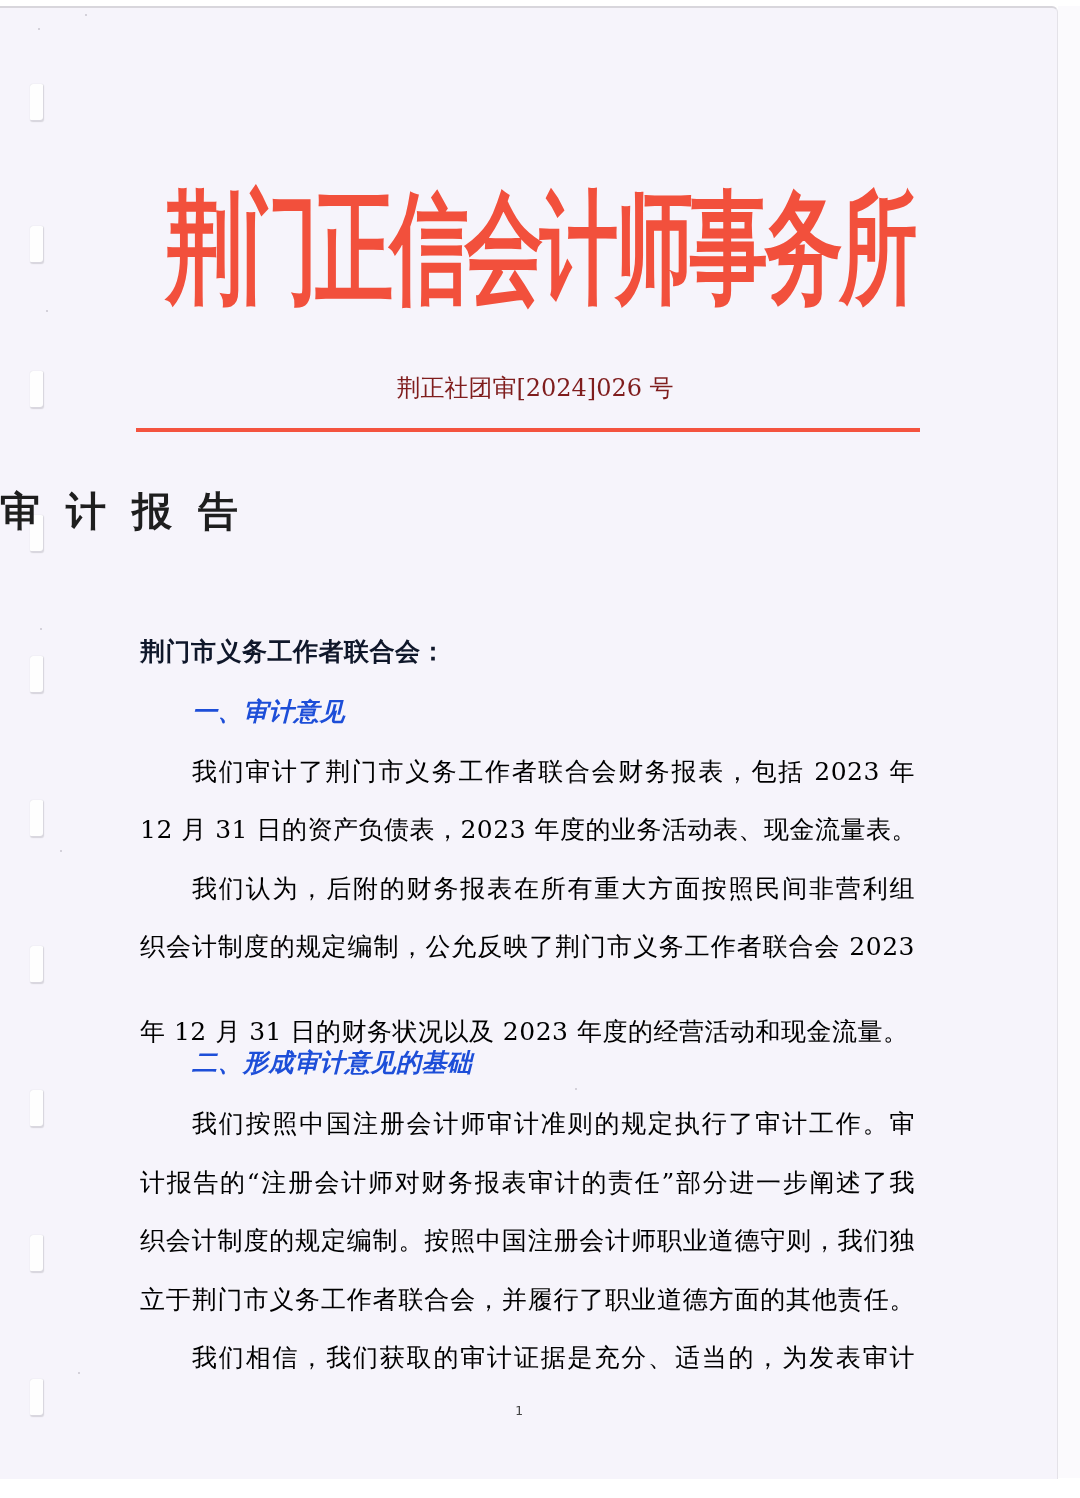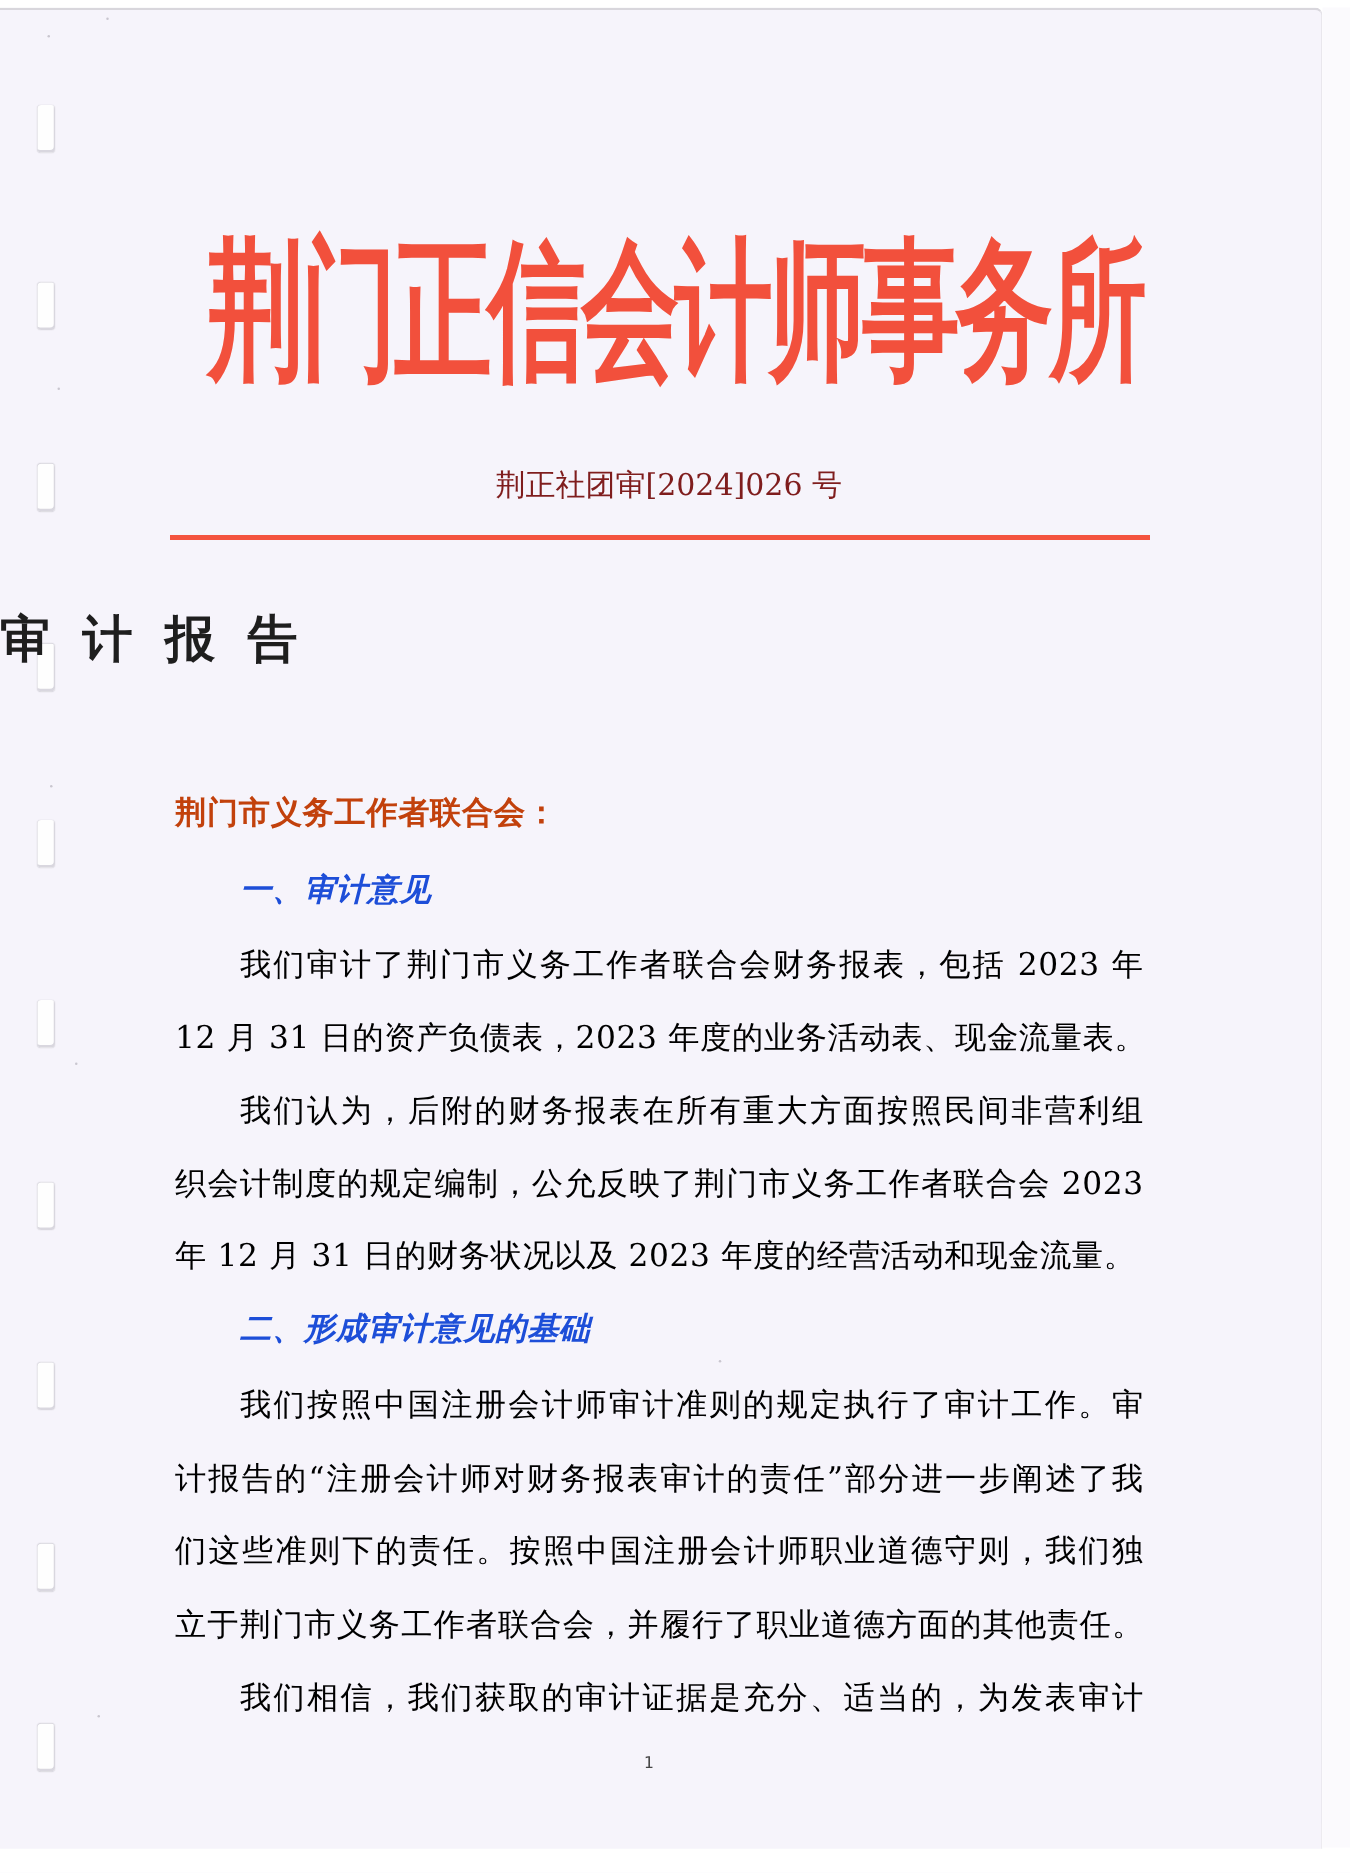--- a/index.html
+++ b/index.html
@@ -103,21 +103,21 @@
     white-space: nowrap;
     line-height: 32px;
     font-family: "DejaVu Serif", "Liberation Serif", serif;
     letter-spacing: 0.5px;
   }
   .text-line.justify {
     text-align: justify;
     text-align-last: justify;
   }
   .indent { left: 192px; width: 723px; }
-  .addressee { font-weight: bold; color: #c2410c; font-family: Liberation Mono, monospace; }
+  .addressee { font-weight: bold; color: #0f172a; }
   .heading { font-weight: bold; color: #1d4ed8; font-style: italic; }
   .page-number {
     position: absolute;
     left: 515px;
     top: 1403px;
     font-size: 13px;
     color: #444;
     font-family: "DejaVu Sans Mono", "Liberation Mono", monospace;
   }
   .speck {
@@ -162,23 +162,23 @@
 
 <div class="text-line addressee" style="top:636px">荆门市义务工作者联合会：</div>
 
 <div class="text-line heading indent" style="top:696px">一、审计意见</div>
 
 <div class="text-line indent justify" style="top:756px">我们审计了荆门市义务工作者联合会财务报表，包括 2023 年</div>
 <div class="text-line" style="top:814px">12 月 31 日的资产负债表，2023 年度的业务活动表、现金流量表。</div>
 
 <div class="text-line indent justify" style="top:873px">我们认为，后附的财务报表在所有重大方面按照民间非营利组</div>
 <div class="text-line justify" style="top:931px">织会计制度的规定编制，公允反映了荆门市义务工作者联合会 2023</div>
-<div class="text-line" style="top:989px">年 12 月 31 日的财务状况以及 2023 年度的经营活动和现金流量。</div>
+<div class="text-line" style="top:1016px">年 12 月 31 日的财务状况以及 2023 年度的经营活动和现金流量。</div>
 
 <div class="text-line heading indent" style="top:1047px">二、形成审计意见的基础</div>
 
 <div class="text-line indent justify" style="top:1108px">我们按照中国注册会计师审计准则的规定执行了审计工作。审</div>
 <div class="text-line justify" style="top:1167px">计报告的“注册会计师对财务报表审计的责任”部分进一步阐述了我</div>
-<div class="text-line justify" style="top:1225px">们这些准则下的责任。按照中国注册会计师职业道德守则，我们独</div>
+<div class="text-line justify" style="top:1225px">织会计制度的规定编制。按照中国注册会计师职业道德守则，我们独</div>
 <div class="text-line justify" style="top:1284px">立于荆门市义务工作者联合会，并履行了职业道德方面的其他责任。</div>
 <div class="text-line indent justify" style="top:1342px">我们相信，我们获取的审计证据是充分、适当的，为发表审计</div>
 
 <div class="page-number">1</div>
 
 </body></html>

